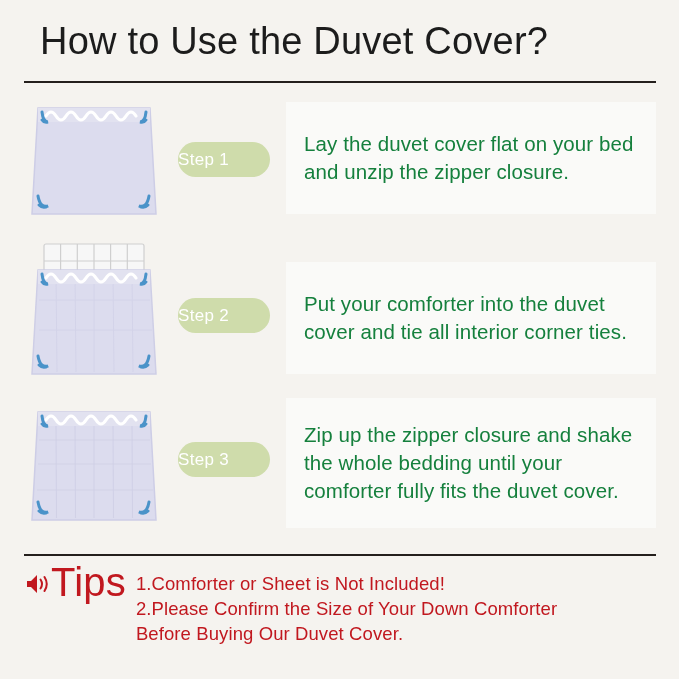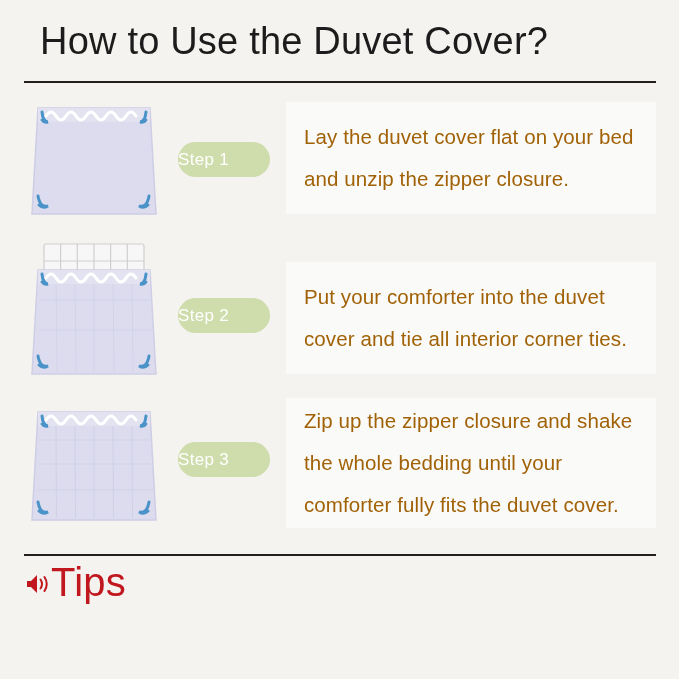--- a/index.html
+++ b/index.html
@@ -91,22 +91,22 @@
     padding: 0 18px;
     display: flex;
     align-items: center;
   }
   .row1 .step-card { top: 4px;  height: 112px; }
   .row2 .step-card { top: 22px; height: 112px; }
   .row3 .step-card { top: 0px;  height: 130px; }
 
   .step-text {
     font-size: 20.5px;
-    line-height: 42px;
-    color: #a16207;
+    line-height: 28px;
+    color: #15803d;
     letter-spacing: 0.1px;
   }
 
   
   .rule-bottom {
     position: absolute;
     left: 24px;
     top: 554px;
     width: 632px;
     height: 0;
@@ -236,15 +236,20 @@
   </div>
 
   <div class="rule-bottom"></div>
   <div class="tips">
     <svg class="tips-icon" viewBox="0 0 26 26">
       <path d="M3,10 L7,10 L13,4 L13,22 L7,16 L3,16 Z" fill="#c1181f"></path>
       <path d="M16.5,8.5 q3,4.5 0,9" fill="none" stroke="#c1181f" stroke-width="2" stroke-linecap="round"></path>
       <path d="M20.5,6 q4.5,7 0,14" fill="none" stroke="#c1181f" stroke-width="2" stroke-linecap="round"></path>
     </svg>
     <div class="tips-label">Tips</div>
+    <div class="tips-lines">
+      <div>1.Comforter or Sheet is Not Included!</div>
+      <div>2.Please Confirm the Size of Your Down Comforter</div>
+      <div>Before Buying Our Duvet Cover.</div>
+    </div>
   </div>
 
 </div>
 
 </body></html>

